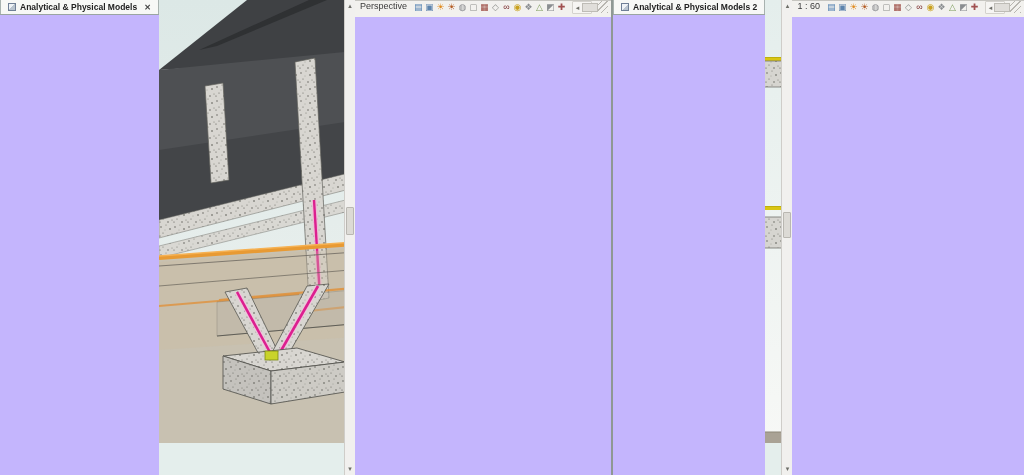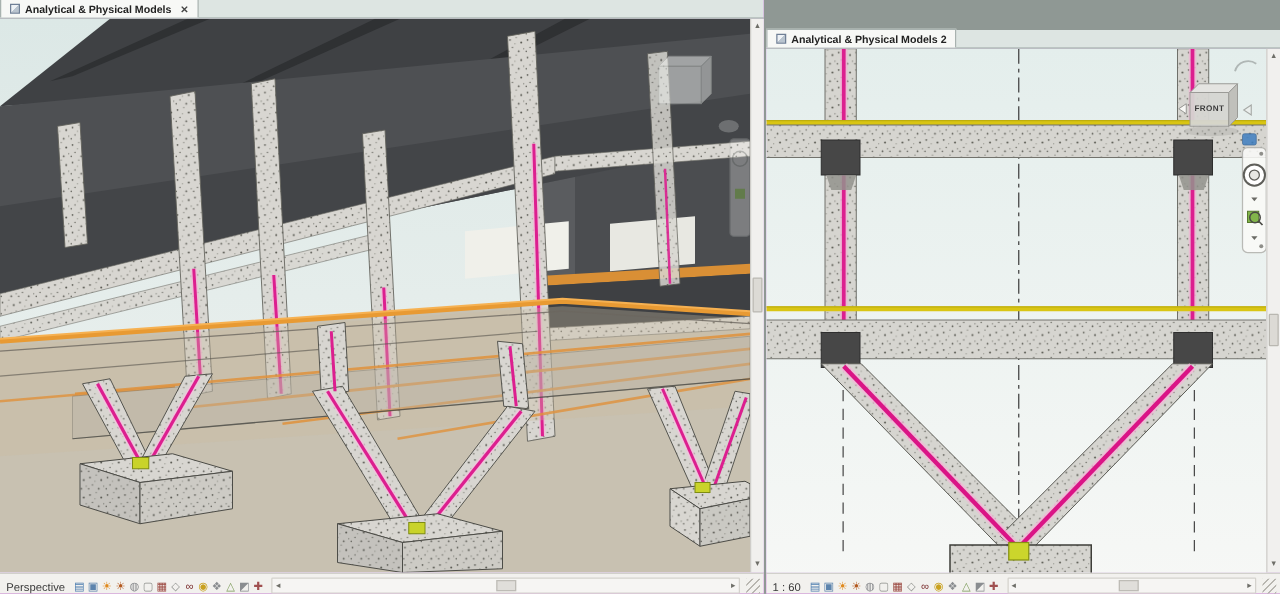--- a/index.html
+++ b/index.html
@@ -1,32 +1,32 @@
 <!DOCTYPE html>
 <html><head>
 <meta charset="utf-8">
 <style>
   html,body{margin:0;padding:0;}
   body{width:1024px;height:475px;overflow:hidden;font-family:"Liberation Sans",sans-serif;background:#8f9894;}
   .app{display:flex;width:1024px;height:475px;gap:2px;background:#8f9894;}
-  .pane{display:flex;flex-direction:column;background:#d946ef;box-sizing:border-box;}
+  .pane{display:flex;flex-direction:row;background:#c4b5fd;box-sizing:border-box;}
   .pane-left{width:611px;}
-  .pane-right{width:411px;margin-top:24px;}
+  .pane-right{width:411px;}
   .tabbar{height:15px;background:#dde5e2;display:flex;align-items:flex-end;border-bottom:1px solid #9aa5a2;box-sizing:border-box;}
   .tab{display:flex;align-items:center;gap:4px;height:14px;padding:0 7px;background:#f7f8f6;border:1px solid #a8b2af;border-bottom:none;font-size:8.5px;font-weight:bold;color:#222;white-space:nowrap;}
   .tab-icon{width:8px;height:8px;border:1px solid #6f7f96;background:linear-gradient(135deg,#eef2f6 50%,#b9c4cf 50%);box-sizing:border-box;flex:0 0 auto;}
   .tab-close{font-size:8px;color:#444;margin-left:3px;cursor:default;}
   .viewport{position:relative;flex:1;overflow:hidden;background:#e4eeec;}
   svg.scene{position:absolute;left:0;top:0;display:block;}
   .vscroll{position:absolute;top:0;right:0;width:11px;height:100%;background:#f1f0ee;border-left:1px solid #cfcdc9;box-sizing:border-box;}
   .vs-arrow{position:absolute;left:0;width:10px;text-align:center;font-size:7px;color:#6e6e68;line-height:10px;}
   .vs-arrow.up{top:1px;}
   .vs-arrow.down{bottom:1px;}
   .vs-thumb{position:absolute;left:1px;width:8px;background:#dcdad5;border:1px solid #b9b7b1;border-radius:1px;box-sizing:border-box;}
-  .bottombar{height:17px;background:#f2f1ee;border-top:1px solid #c6c5c0;display:flex;align-items:flex-end;font-size:9px;color:#3a3a3a;padding:0 3px;box-sizing:border-box;gap:2px;}
+  .bottombar{height:17px;background:#f2f1ee;border-top:1px solid #c6c5c0;display:flex;align-items:flex-start;font-size:9px;color:#3a3a3a;padding:0 3px;box-sizing:border-box;gap:2px;}
   .scale-label{margin:0 4px 0 2px;white-space:nowrap;}
   .vcb-icons{display:flex;gap:0px;align-items:center;}
   .vcb-icon{width:11px;height:12px;font-size:9px;line-height:12px;text-align:center;display:inline-block;overflow:hidden;}
   .hscroll{flex:1;position:relative;height:13px;background:#f6f5f3;border:1px solid #d4d2cd;border-radius:1px;margin:0 3px;display:flex;align-items:center;justify-content:space-between;box-sizing:border-box;}
   .hs-arrow{font-size:7px;color:#6e6e68;width:9px;text-align:center;line-height:11px;}
   .hs-thumb{position:absolute;top:1px;height:9px;width:16px;background:#e0deda;border:1px solid #bebcb6;box-sizing:border-box;}
   .corner-grip{width:11px;height:12px;background:
     repeating-linear-gradient(135deg,transparent 0 3px,#b8b6b0 3px 4px);flex:0 0 auto;}
   .viewcube-label{position:absolute;font-size:6.5px;font-weight:bold;color:#3c3c3c;text-align:center;letter-spacing:.3px;pointer-events:none;}
 </style>

